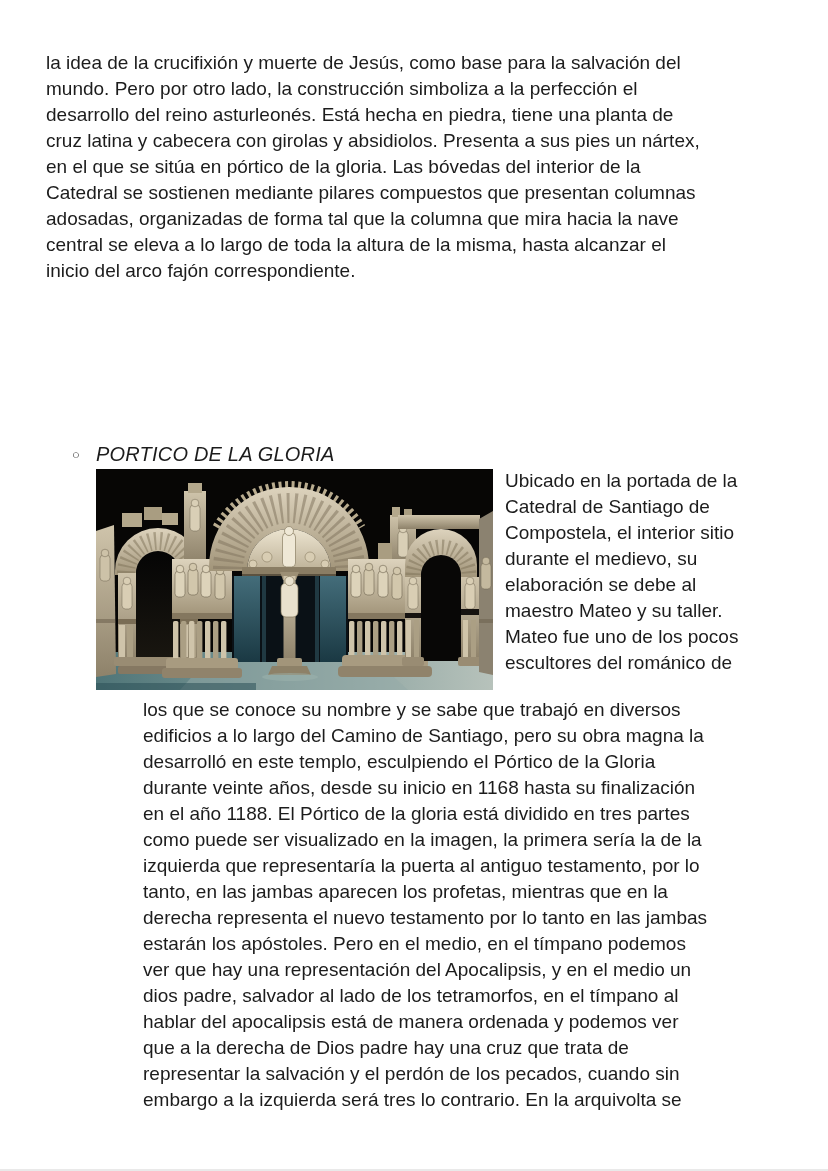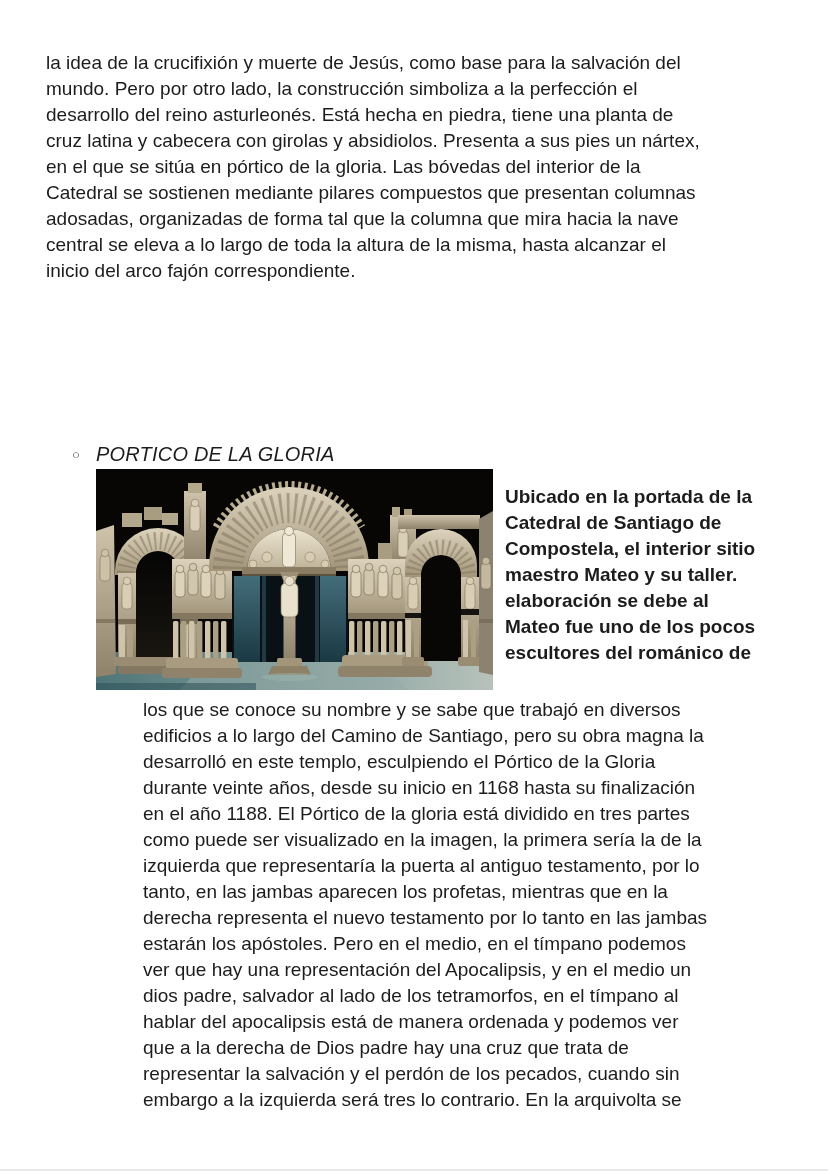--- a/index.html
+++ b/index.html
@@ -195,26 +195,27 @@
         <rect x="375" y="151" width="5" height="38" fill="#ab9f84"></rect>
       <rect x="306" y="188" width="22" height="9" rx="2" fill="#998c73"></rect>
       <rect x="362" y="188" width="26" height="9" rx="2" fill="#998c73"></rect>
 
       <polygon points="383,50 397,42 397,206 383,203" fill="#8b8270"></polygon>
       <use href="#statue" x="390" y="92" fill="#c4b99e" stroke="#6f6450" stroke-width="0.5"></use>
       <rect x="383" y="150" width="14" height="4" fill="#6f6450" opacity="0.6"></rect>
     </svg>
   </figure>
 
-  <div class="tblock" style="left:505px;top:484px;font-weight:bold;">
+  <div class="tblock" style="left:505px;top:468px;">
       <div class="tline">Ubicado en la portada de la</div>
       <div class="tline">Catedral de Santiago de</div>
       <div class="tline">Compostela, el interior sitio</div>
+      <div class="tline">durante el medievo, su</div>
+      <div class="tline">elaboración se debe al</div>
       <div class="tline">maestro Mateo y su taller.</div>
-      <div class="tline">elaboración se debe al</div>
       <div class="tline">Mateo fue uno de los pocos</div>
       <div class="tline">escultores del románico de</div>
     </div>
 
   <div class="tblock" style="left:143px;top:697px;">
       <div class="tline">los que se conoce su nombre y se sabe que trabajó en diversos</div>
       <div class="tline">edificios a lo largo del Camino de Santiago, pero su obra magna la</div>
       <div class="tline">desarrolló en este templo, esculpiendo el Pórtico de la Gloria</div>
       <div class="tline">durante veinte años, desde su inicio en 1168 hasta su finalización</div>
       <div class="tline">en el año 1188. El Pórtico de la gloria está dividido en tres partes</div>

